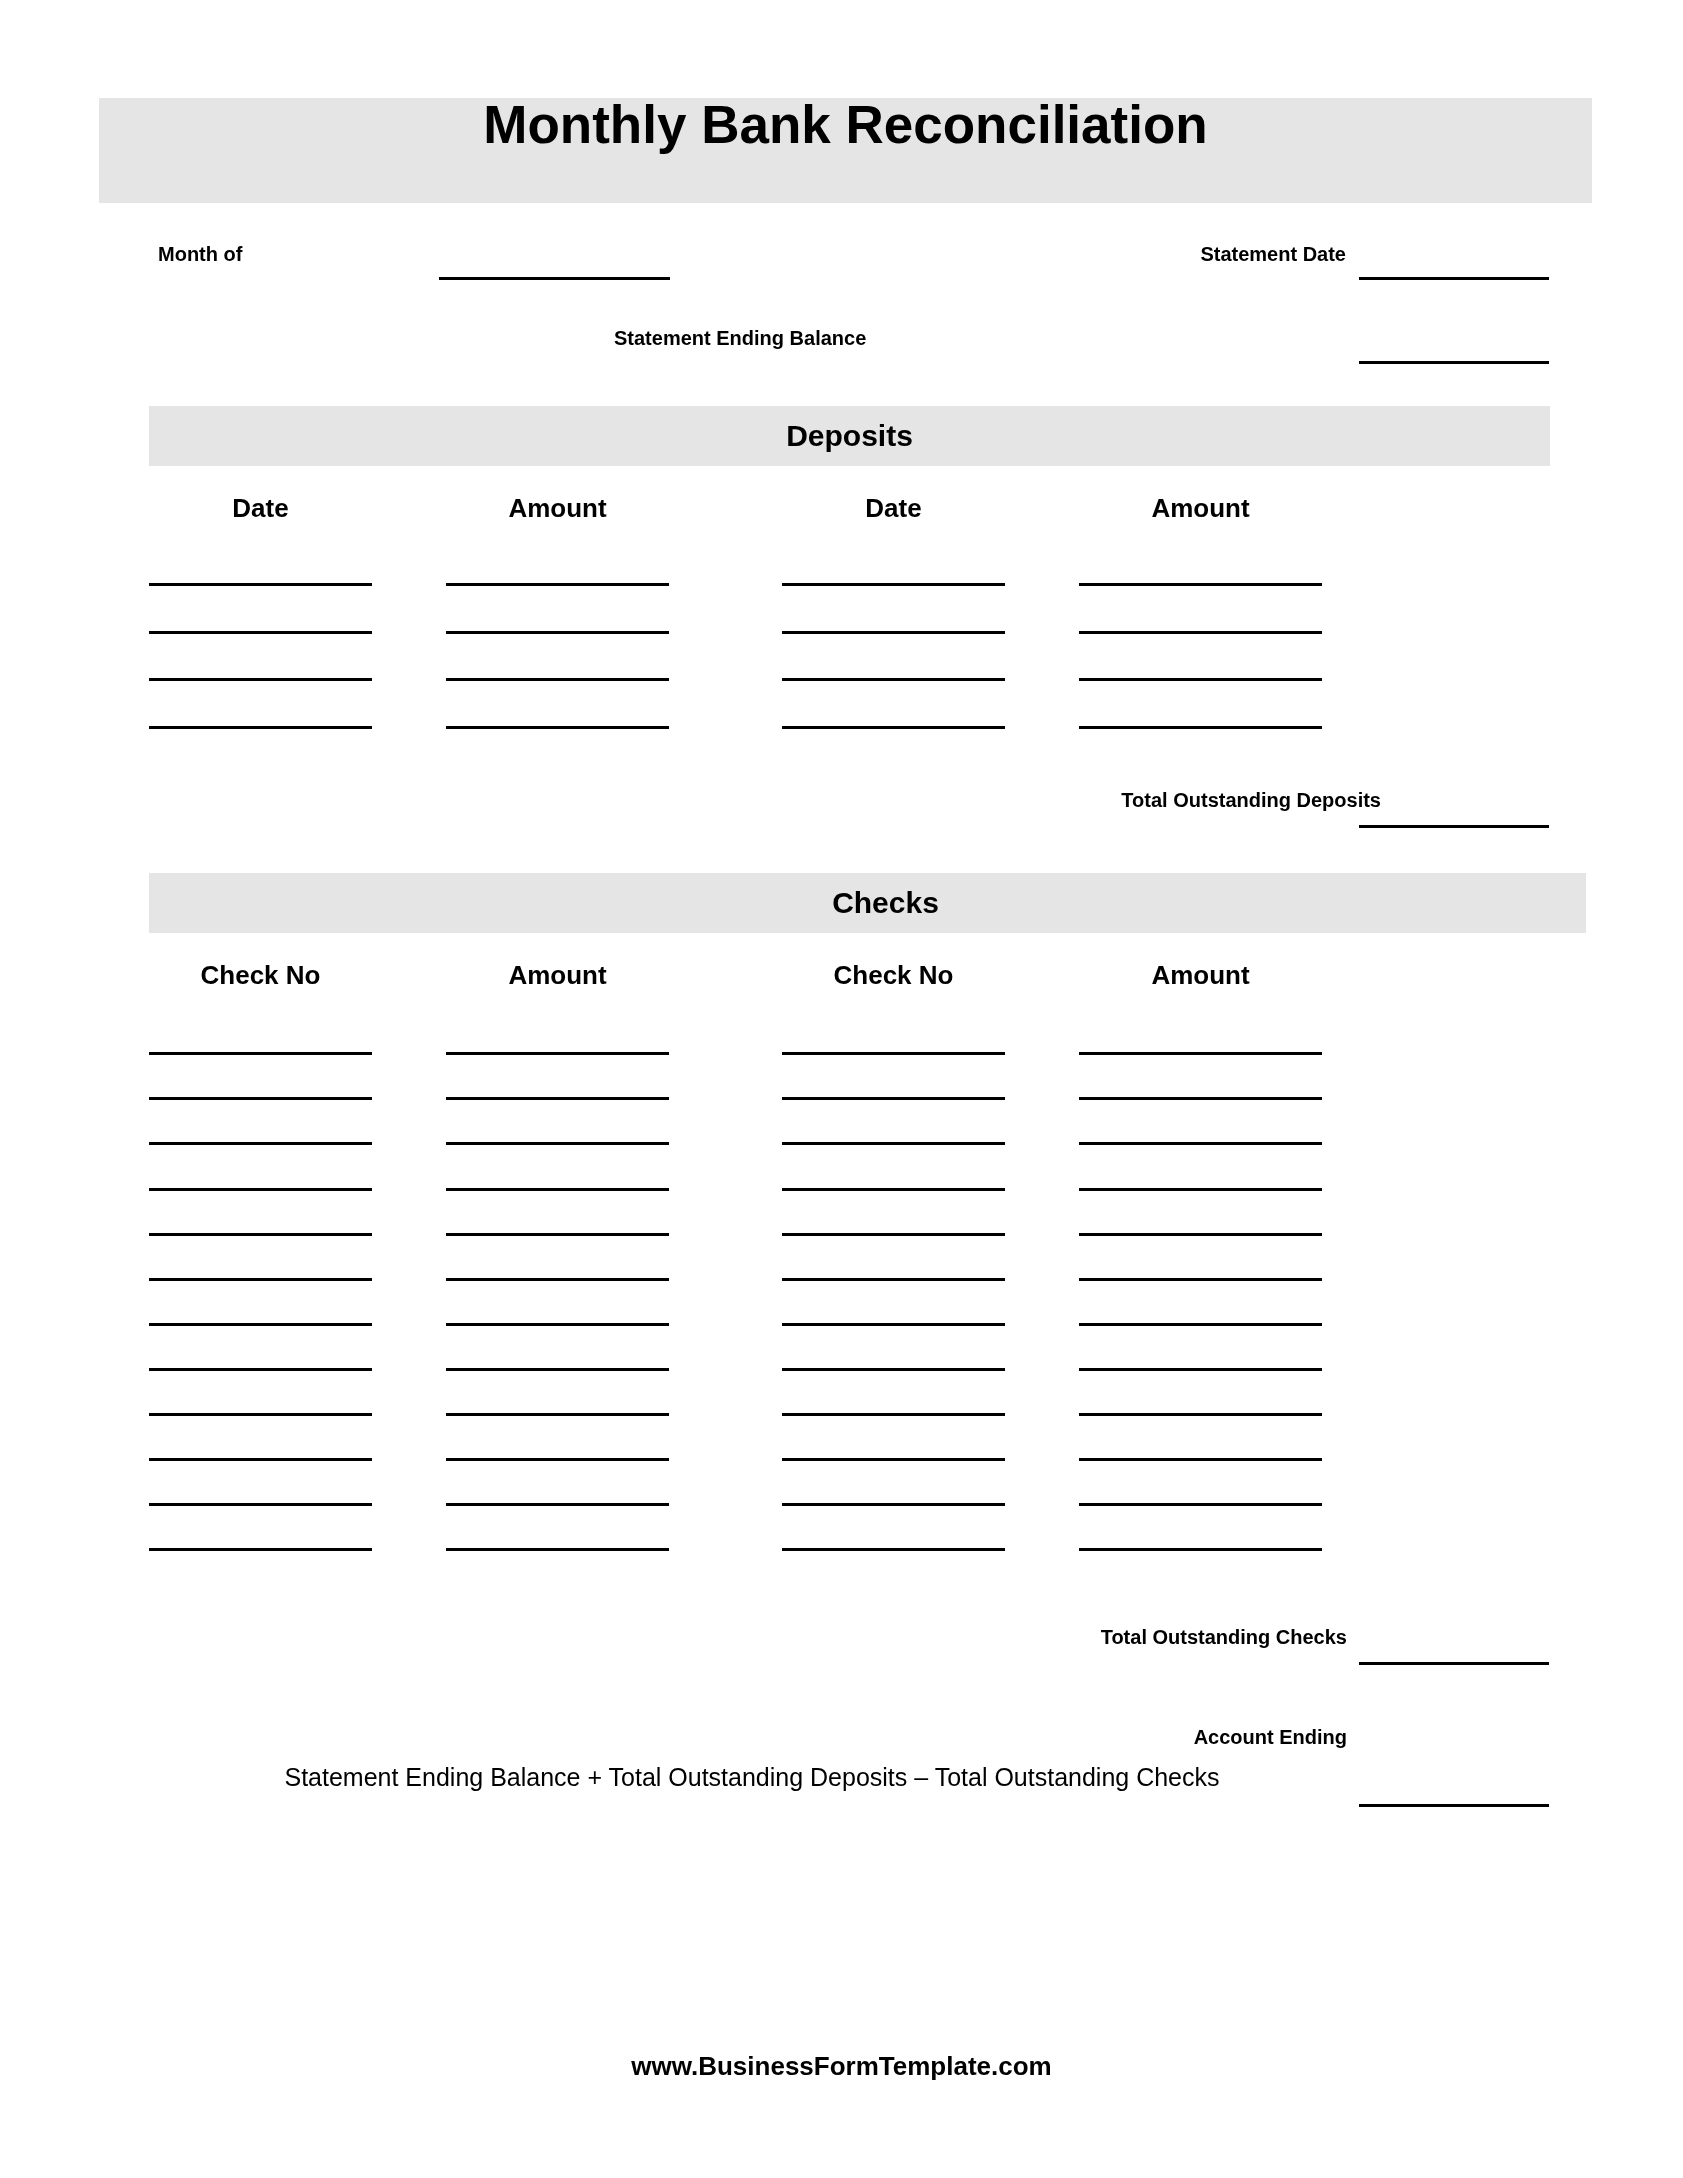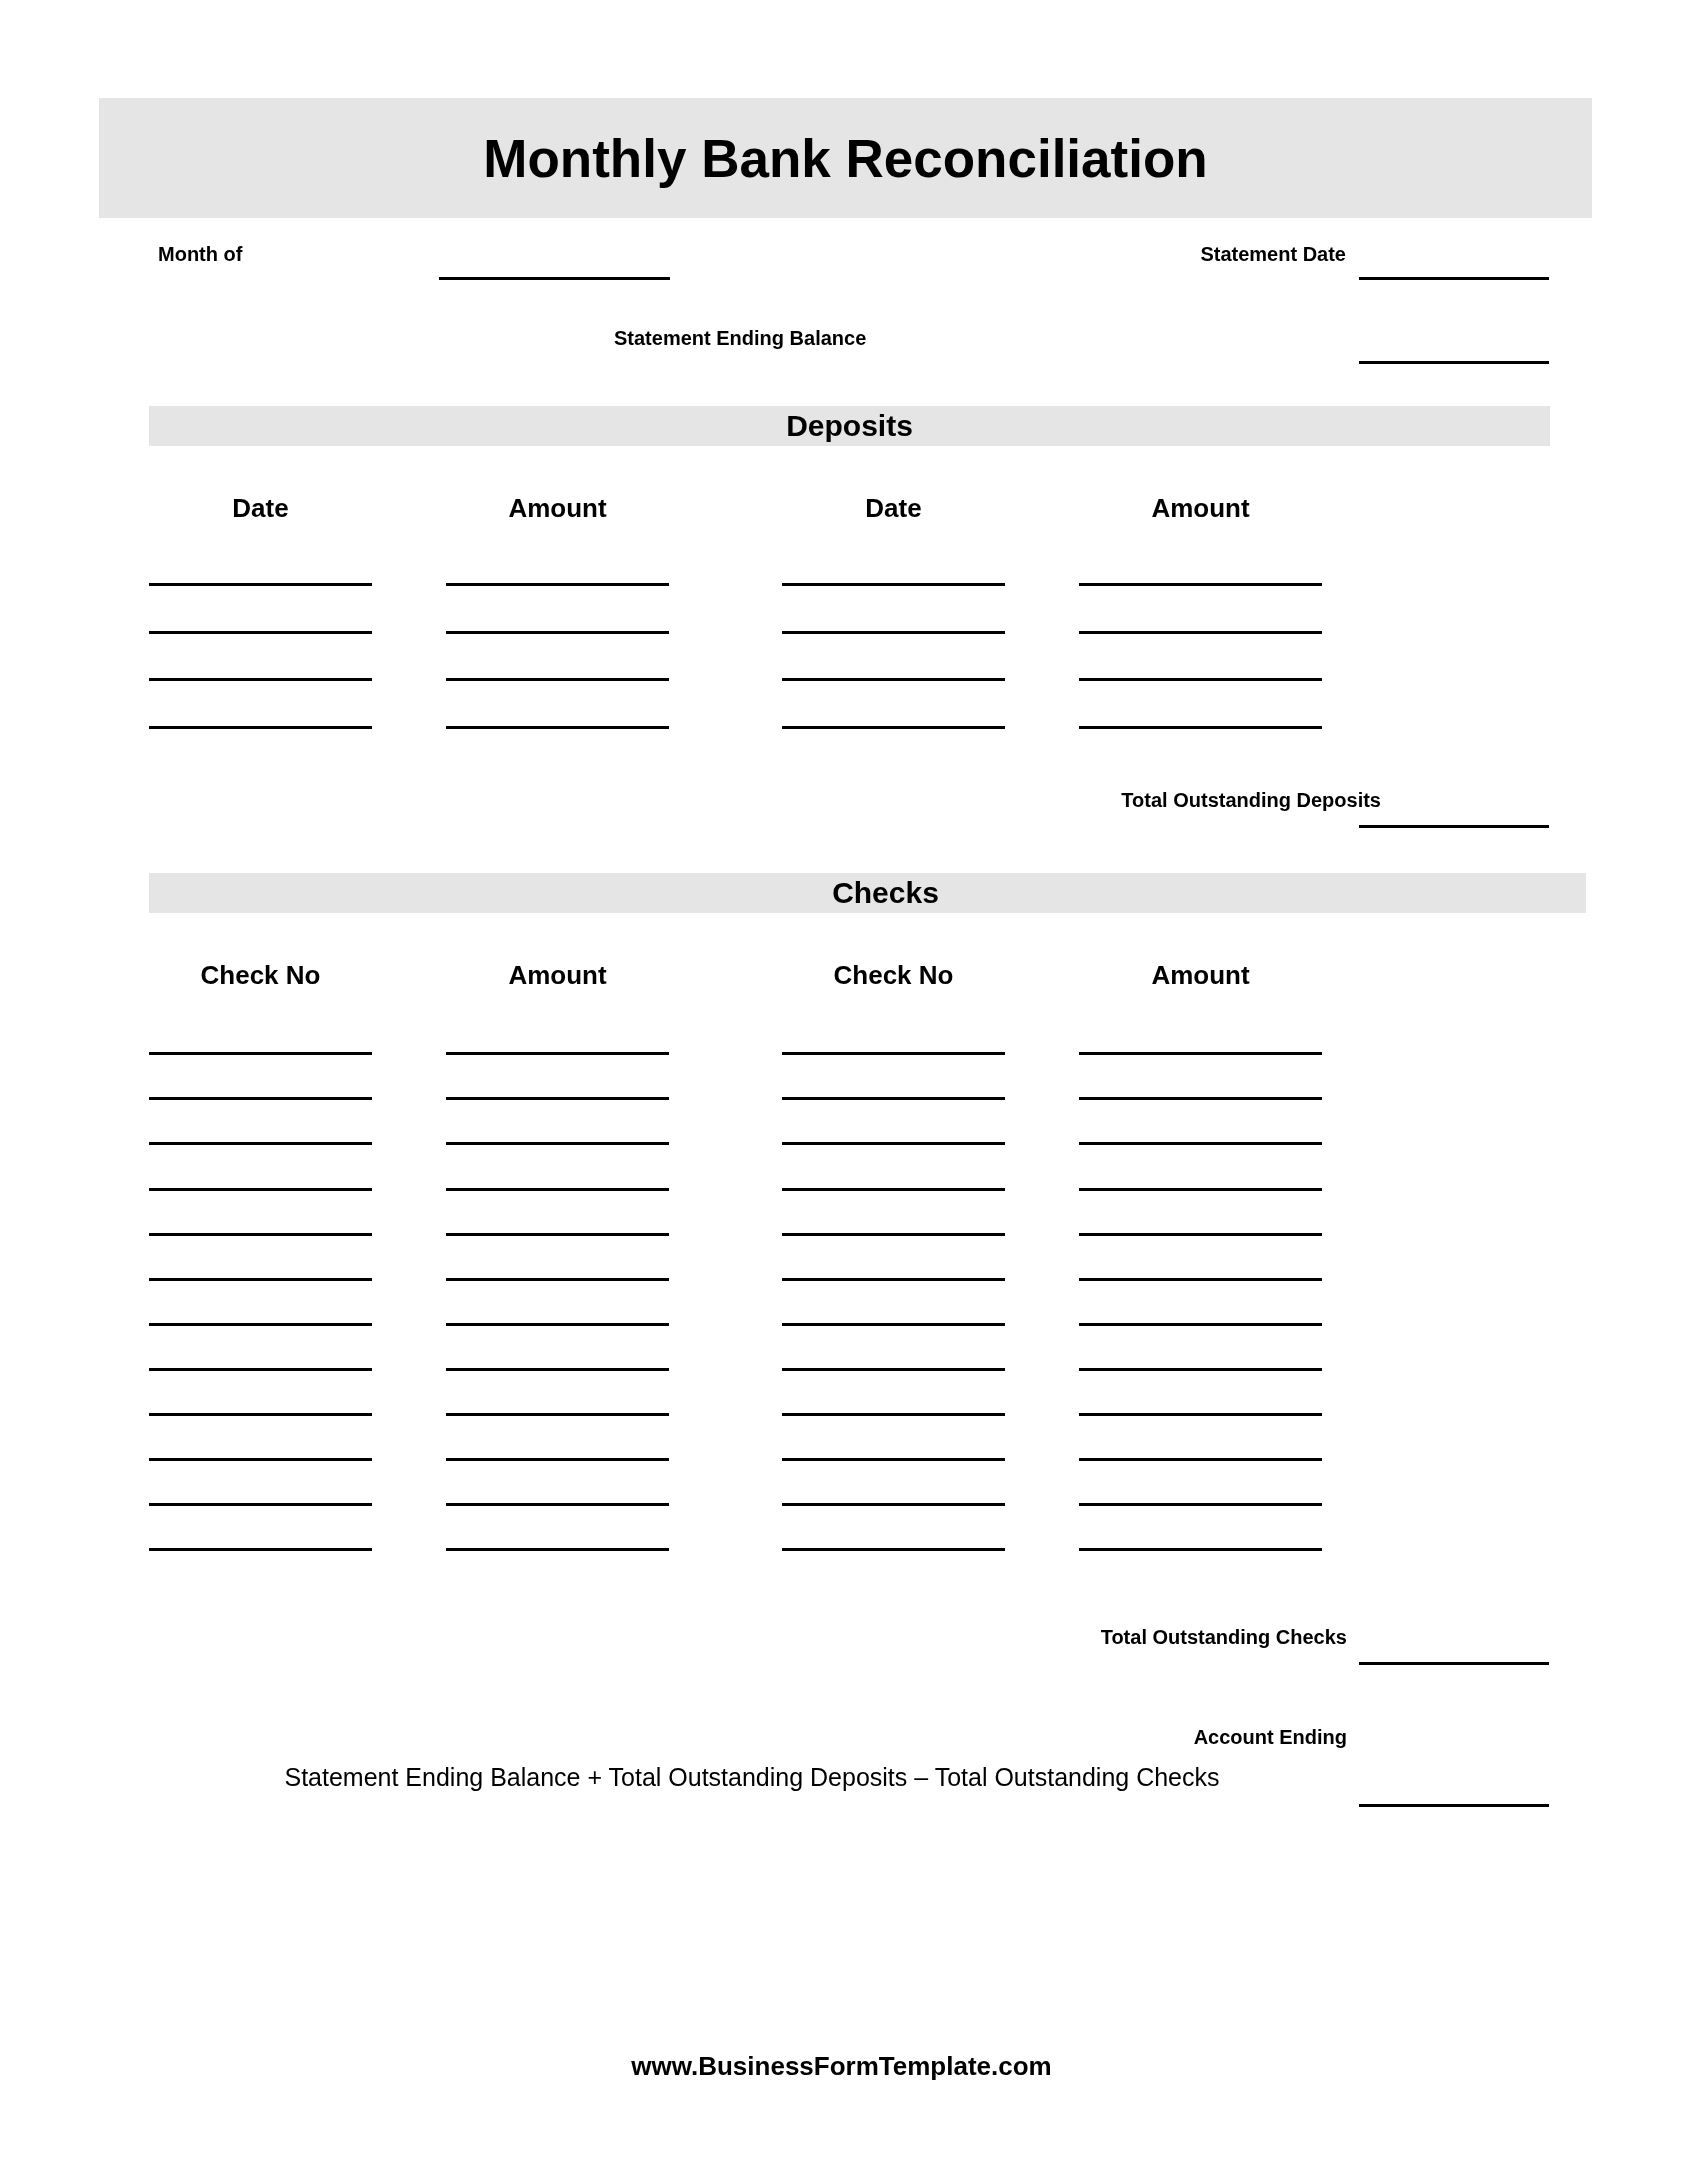--- a/index.html
+++ b/index.html
@@ -22,24 +22,24 @@
     width: 1683px;
     height: 2178px;
   }
 
   
   .title-banner {
     position: absolute;
     left: 99px;
     top: 98px;
     width: 1493px;
-    height: 120px;
+    height: 105px;
     background: #e5e5e5;
     display: flex;
-    align-items: center;
+    align-items: flex-start;
     justify-content: center;
   }
   .title-text {
     font-size: 53px;
     font-weight: bold;
     letter-spacing: 0px;
     line-height: 1;
   }
 
   
@@ -65,21 +65,21 @@
   #statement-date-line  { left: 1359px; top: 277px; width: 190px; }
 
   #statement-ending-balance-label { left: 614px; top: 328px; width: 733px; }
   #statement-ending-balance-line  { left: 1359px; top: 361px; width: 190px; }
 
   
   .section-banner {
     position: absolute;
     left: 149px;
     width: 1401px;
-    height: 40px;
+    height: 60px;
     background: #e5e5e5;
     display: flex;
     align-items: center;
     justify-content: center;
   }
   .section-banner span {
     font-size: 30px;
     font-weight: bold;
     line-height: 1;
   }

